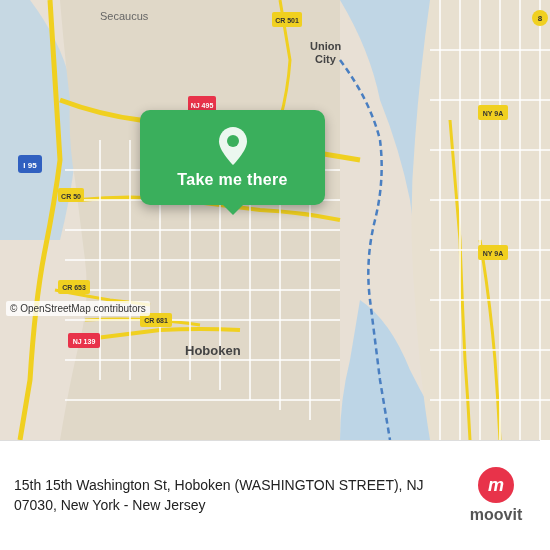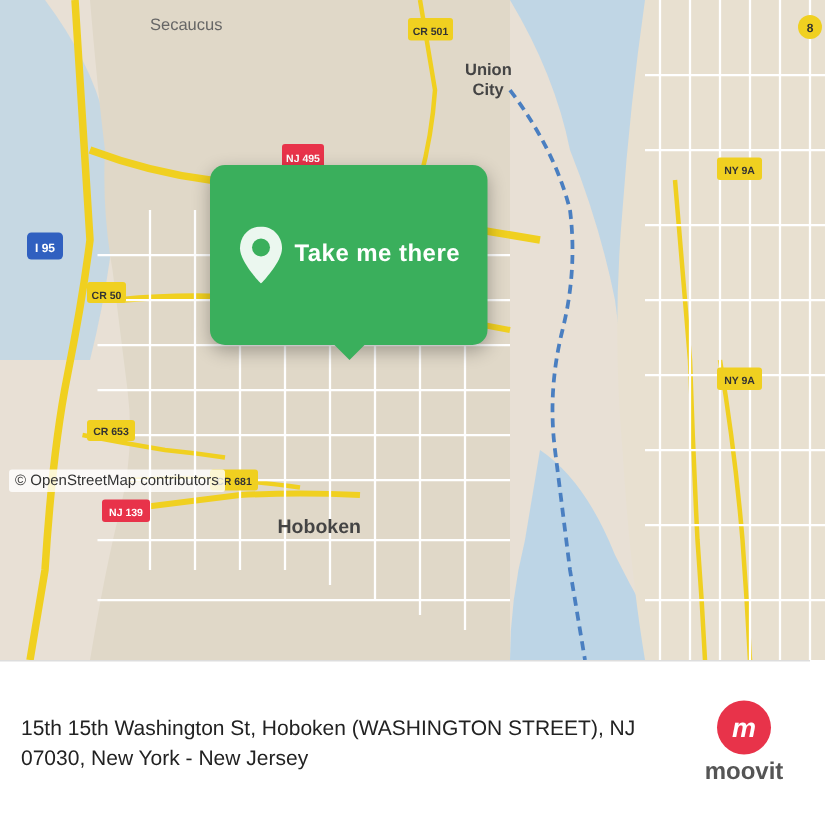--- a/index.html
+++ b/index.html
@@ -26,25 +26,25 @@
       position: absolute;
       top: 0; left: 0;
     }
 
     
     #take-me-there-card {
       position: absolute;
       top: 110px;
       left: 140px;
       width: 185px;
-      height: 120px;
+      height: 95px;
       background-color: #3aaf5c;
       border-radius: 10px;
       display: flex;
-      flex-direction: row;
+      flex-direction: column;
       align-items: center;
       justify-content: center;
       cursor: pointer;
       box-shadow: 0 4px 12px rgba(0,0,0,0.3);
       gap: 6px;
     }
 
     #location-pin-icon {
       width: 32px;
       height: 38px;
@@ -76,21 +76,21 @@
       background-color: white;
       display: flex;
       align-items: center;
       padding: 10px 14px;
       gap: 12px;
       border-top: 1px solid #ddd;
     }
 
     #osm-attribution {
       position: absolute;
-      bottom: 112px;
+      bottom: 124px;
       left: 6px;
       font-size: 10px;
       color: #333;
       background: rgba(255,255,255,0.8);
       padding: 2px 4px;
       border-radius: 2px;
     }
 
     #address-text {
       flex: 1;

